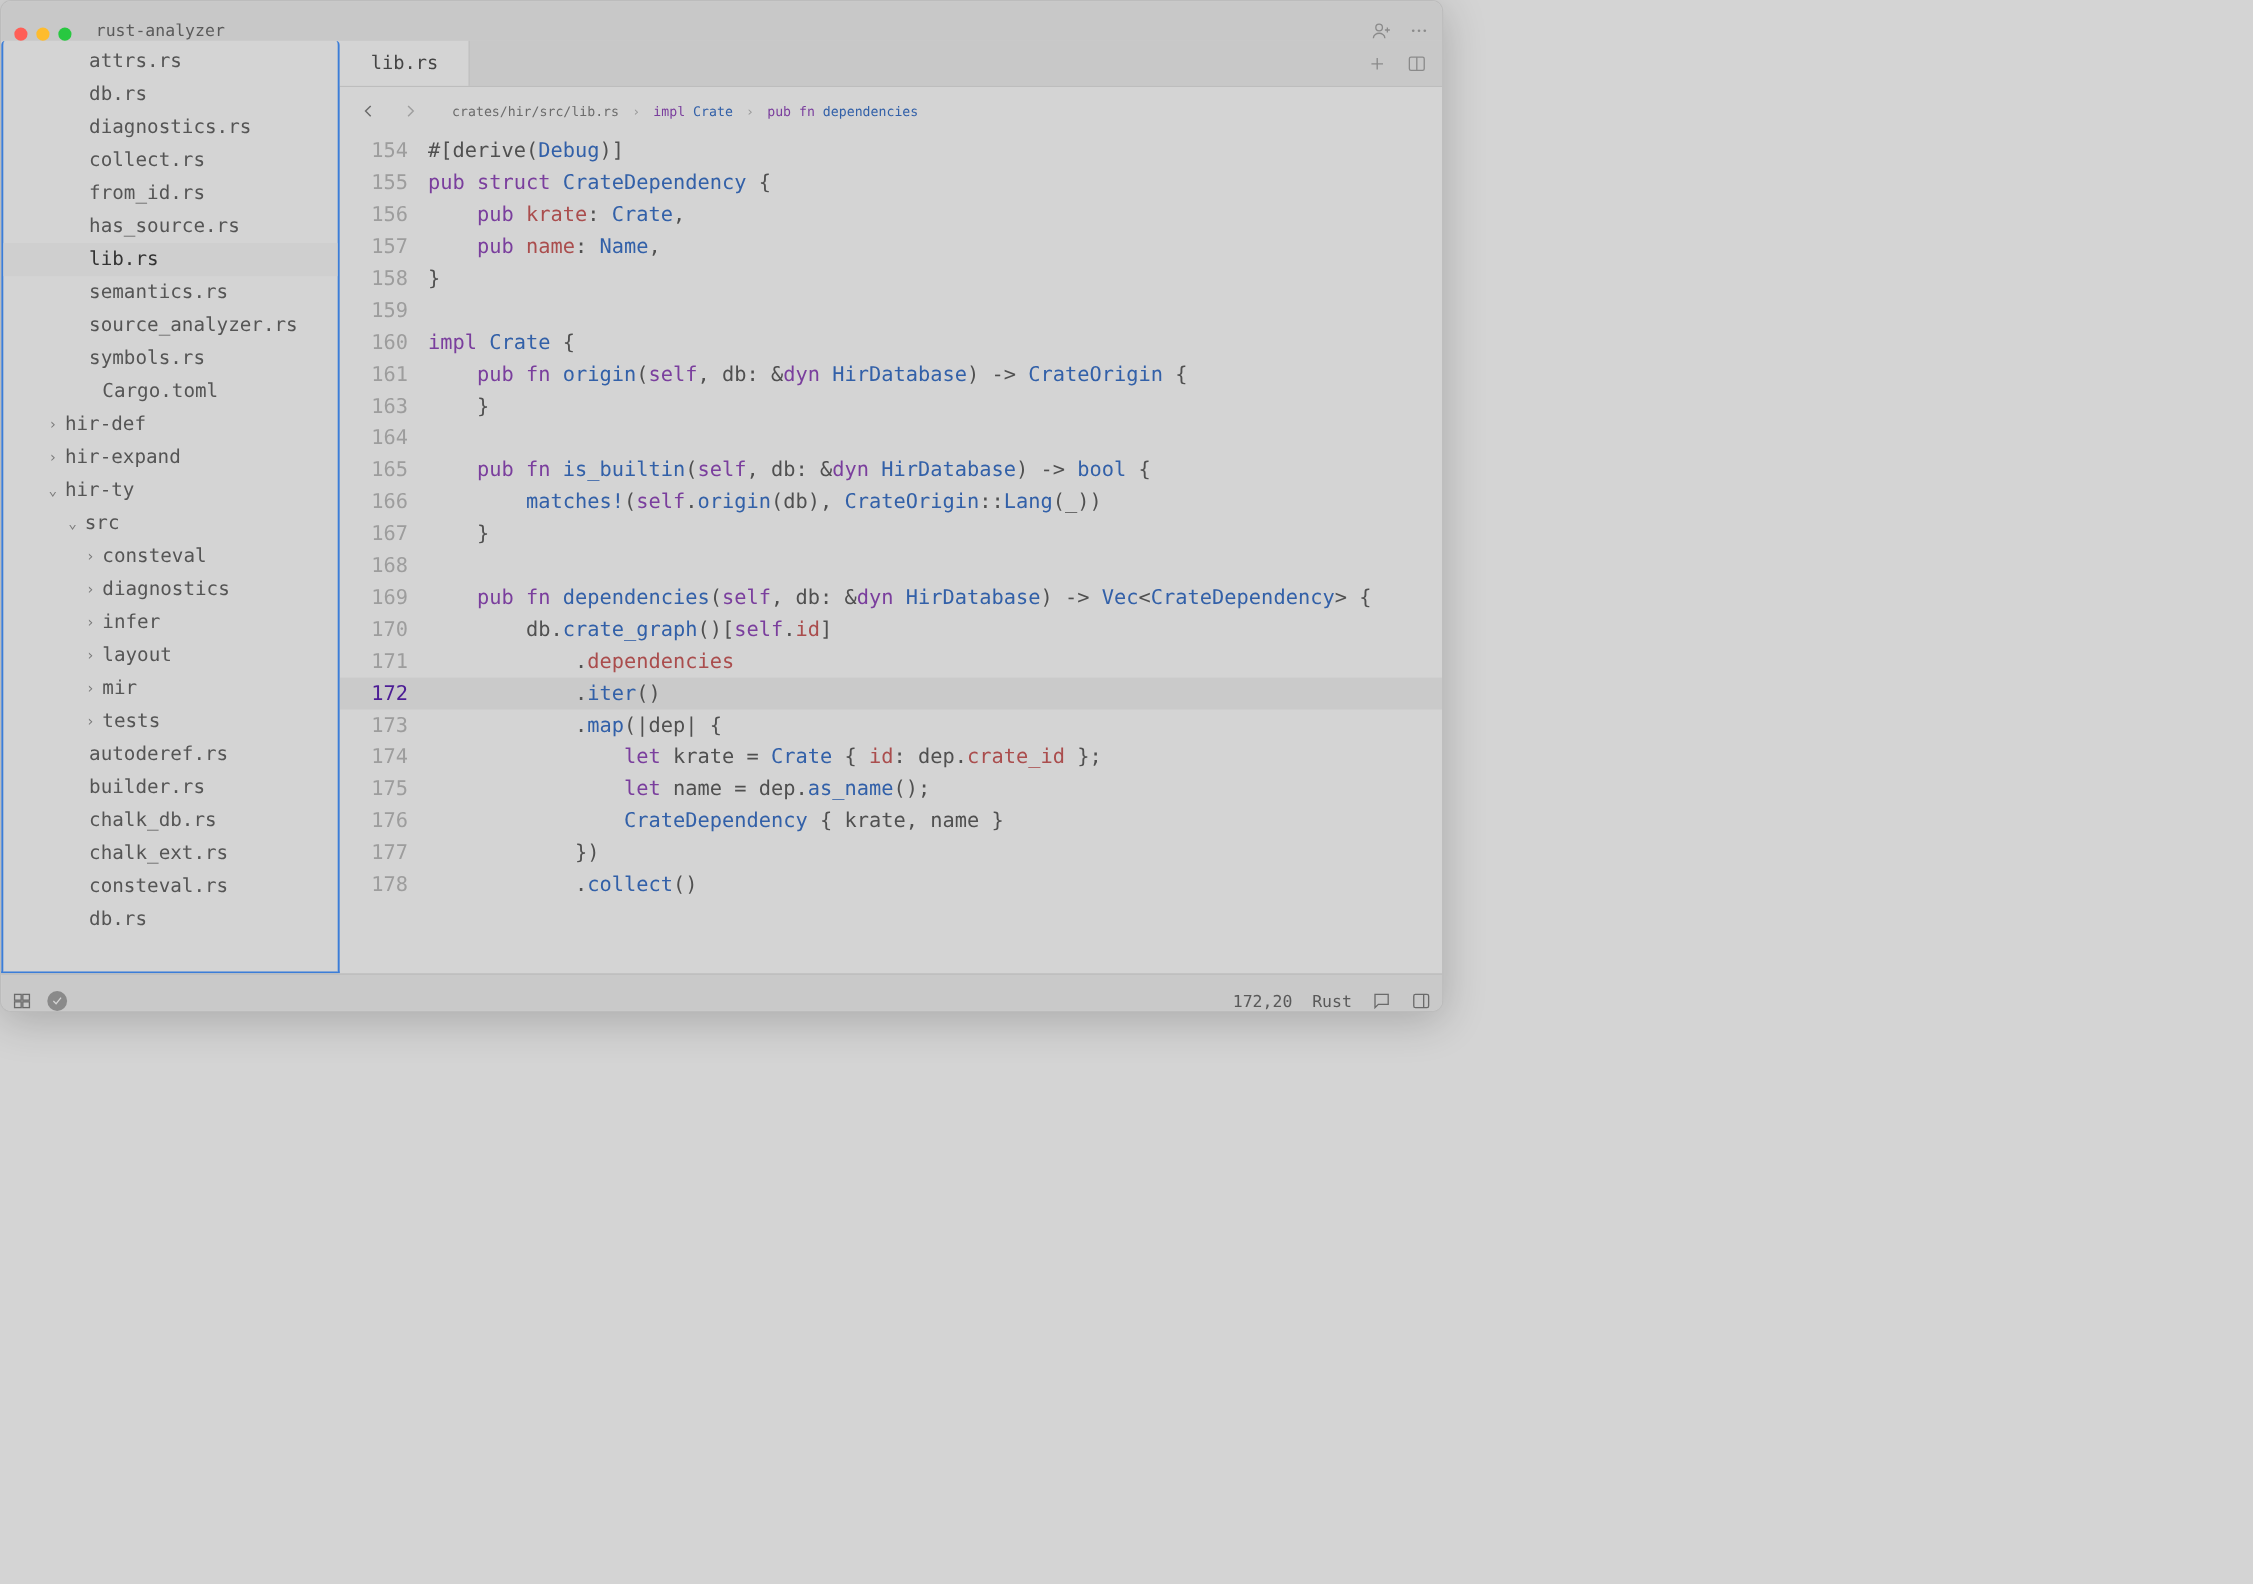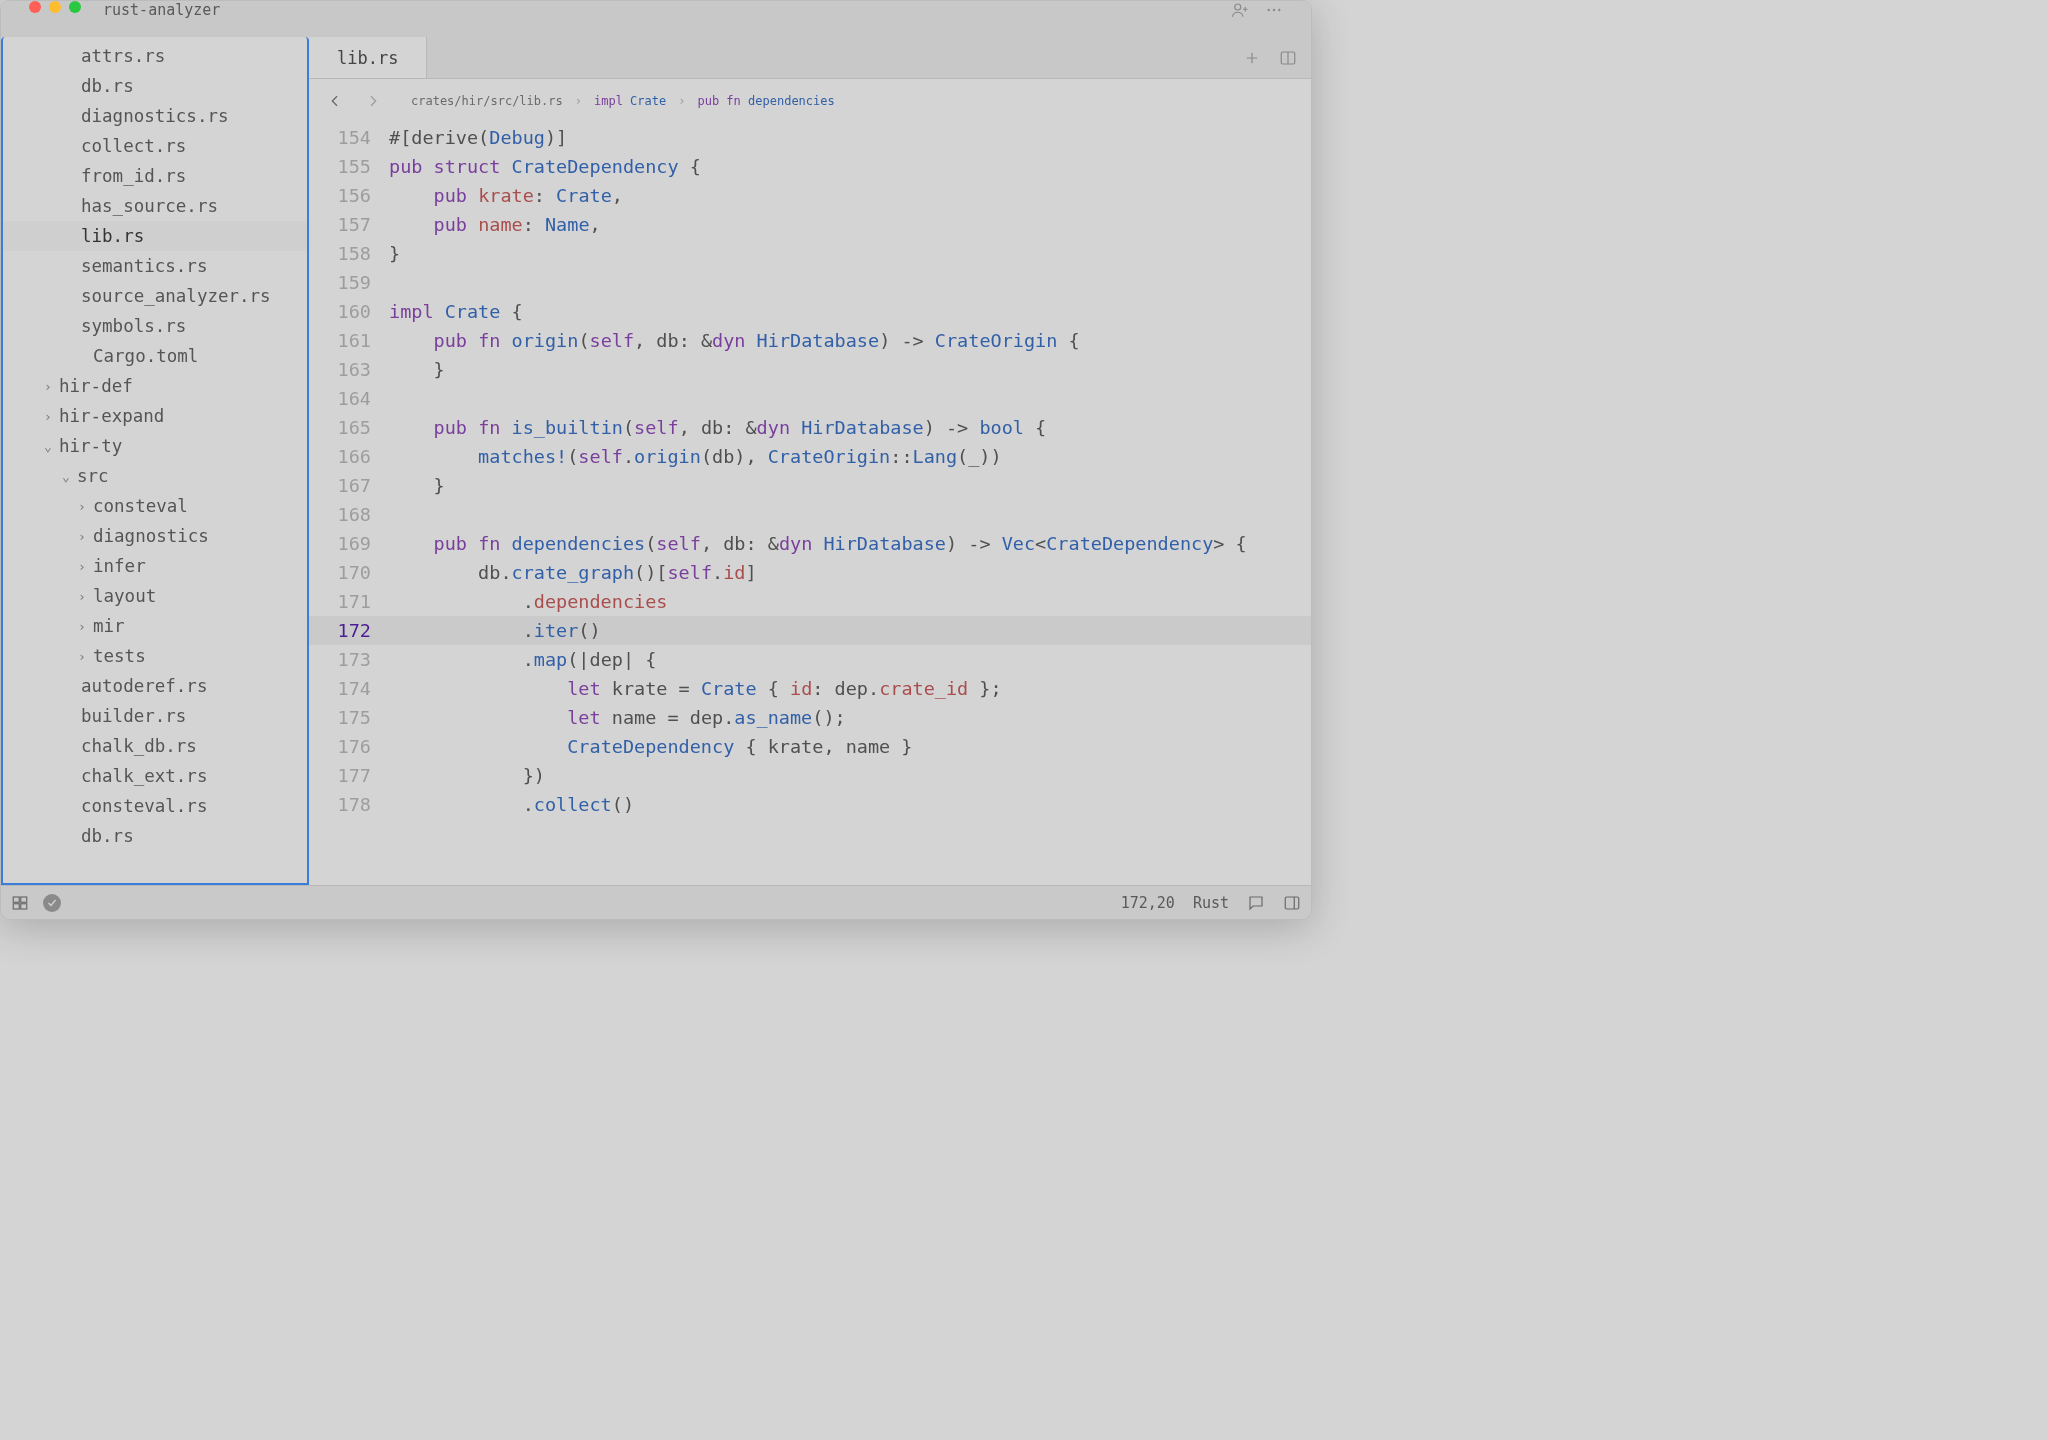--- a/index.html
+++ b/index.html
@@ -41,22 +41,22 @@
     border-radius: 10px;
     overflow: hidden;
     box-shadow: 0 8px 40px rgba(0,0,0,0.2);
     border: 1px solid #bcbcbc;
   }
   
   .titlebar {
     height: 36px;
     background: var(--titlebar-bg);
     display: flex;
-    align-items: flex-start;
-    padding: 0 28px;
+    align-items: flex-end;
+    padding: 0 12px;
     gap: 10px;
     position: relative;
   }
   .traffic {
     display:flex; gap:8px; align-items:center;
   }
   .dot { width:12px; height:12px; border-radius:50%; }
   .dot.red { background:#ff5f57; }
   .dot.yellow { background:#febc2e; }
   .dot.green { background:#28c840; }
@@ -169,21 +169,21 @@
   .code { white-space:pre; color: var(--text); }
   .code .kw { color: var(--kw-purple); }
   .code .ty { color: var(--ident-blue); }
   .code .fn { color: var(--ident-blue); }
   .code .mac { color: var(--ident-blue); }
   .code .field-red { color: var(--soft-red); }
 
   
   .statusbar {
     height:34px;
-    display:flex; align-items:center;
+    display:flex; align-items:flex-end;
     background:#c9c9c9;
     border-top:1px solid var(--border);
     padding:0 10px;
     gap:14px;
     font-size:15px;
     color:#5a5a5a;
   }
   .statusbar .left { display:flex; align-items:center; gap:14px; }
   .statusbar .right { margin-left:auto; display:flex; align-items:center; gap:18px; }
   .statusbar svg { width:18px; height:18px; stroke:#6a6a6a; fill:none; stroke-width:1.6;}

